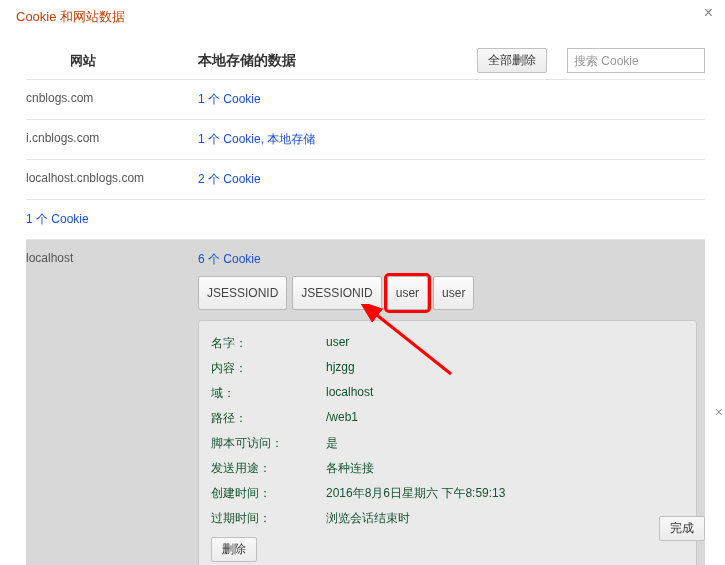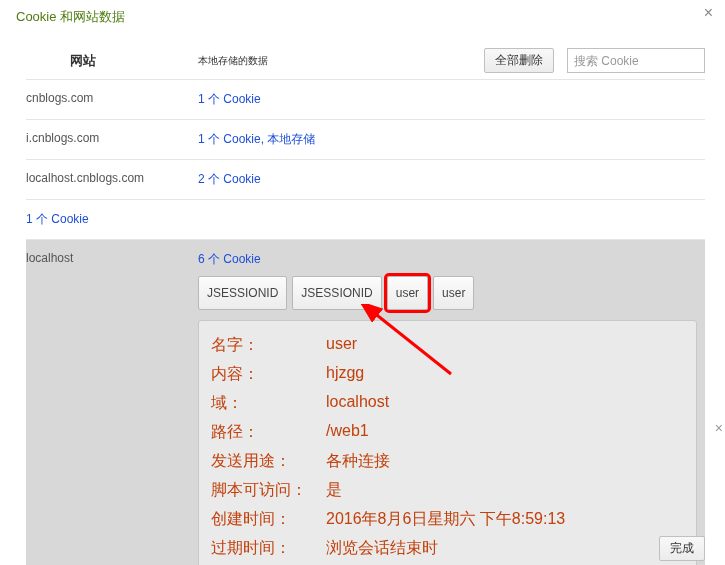--- a/index.html
+++ b/index.html
@@ -11,21 +11,21 @@
       width: 725px;
       height: 565px;
       position: relative;
     }
     .dialog-header {
       padding: 8px 16px 12px;
       position: relative;
     }
     .dialog-title {
       font-size: 13px;
-      color: #4d7c0f;
+      color: #c2410c;
     }
     .close-x {
       position: absolute;
       right: 12px;
       top: 4px;
       font-size: 16px;
       color: #888;
       cursor: pointer;
     }
     .content-area {
@@ -37,26 +37,26 @@
       padding-bottom: 6px;
     }
     .col-site {
       width: 172px;
       font-weight: bold;
       font-size: 13px;
       padding-left: 44px;
     }
     .col-data-header {
       flex: 1;
-      font-weight: normal;
-      font-size: 10px;
+      font-weight: bold;
+      font-size: 14px;
     }
     .header-actions {
       display: flex;
-      gap: 13px;
+      gap: 20px;
     }
     .btn {
       border: 1px solid #c0c0c0;
       background: linear-gradient(#f8f8f8, #ececec);
       padding: 3px 10px;
       font-size: 12px;
       color: #333;
       cursor: pointer;
       border-radius: 2px;
       font-family: inherit;
@@ -132,35 +132,35 @@
     .detail-panel {
       margin: 0 8px 10px 172px;
       background: #eaeaea;
       border: 1px solid #c8c8c8;
       border-radius: 3px;
       padding: 10px 12px 10px;
     }
     .detail-row {
       display: flex;
       padding: 4px 0;
-      font-size: 16px;
-      color: #c2410c;
+      font-size: 12px;
+      color: #14532d;
     }
     .detail-label {
       width: 115px;
     }
     .detail-value {
       flex: 1;
     }
     .delete-btn-wrap {
       padding-top: 6px;
     }
     .footer {
       position: absolute;
-      bottom: 4px;
+      bottom: 24px;
       right: 20px;
     }
   </style>
 </head>
 <body>
 
 <div class="dialog-header">
   <span class="dialog-title">Cookie 和网站数据</span>
   <span class="close-x">×</span>
 </div>
@@ -226,26 +226,26 @@
         </div>
         <div class="detail-row">
           <div class="detail-label">域：</div>
           <div class="detail-value">localhost</div>
         </div>
         <div class="detail-row">
           <div class="detail-label">路径：</div>
           <div class="detail-value">/web1</div>
         </div>
         <div class="detail-row">
+          <div class="detail-label">脚本可访问：</div>
+          <div class="detail-value">是</div>
+        </div>
+        <div class="detail-row">
           <div class="detail-label">发送用途：</div>
           <div class="detail-value">各种连接</div>
-        </div>
-        <div class="detail-row">
-          <div class="detail-label">脚本可访问：</div>
-          <div class="detail-value">是</div>
         </div>
         <div class="detail-row">
           <div class="detail-label">创建时间：</div>
           <div class="detail-value">2016年8月6日星期六 下午8:59:13</div>
         </div>
         <div class="detail-row">
           <div class="detail-label">过期时间：</div>
           <div class="detail-value">浏览会话结束时</div>
         </div>
         <div class="delete-btn-wrap">

